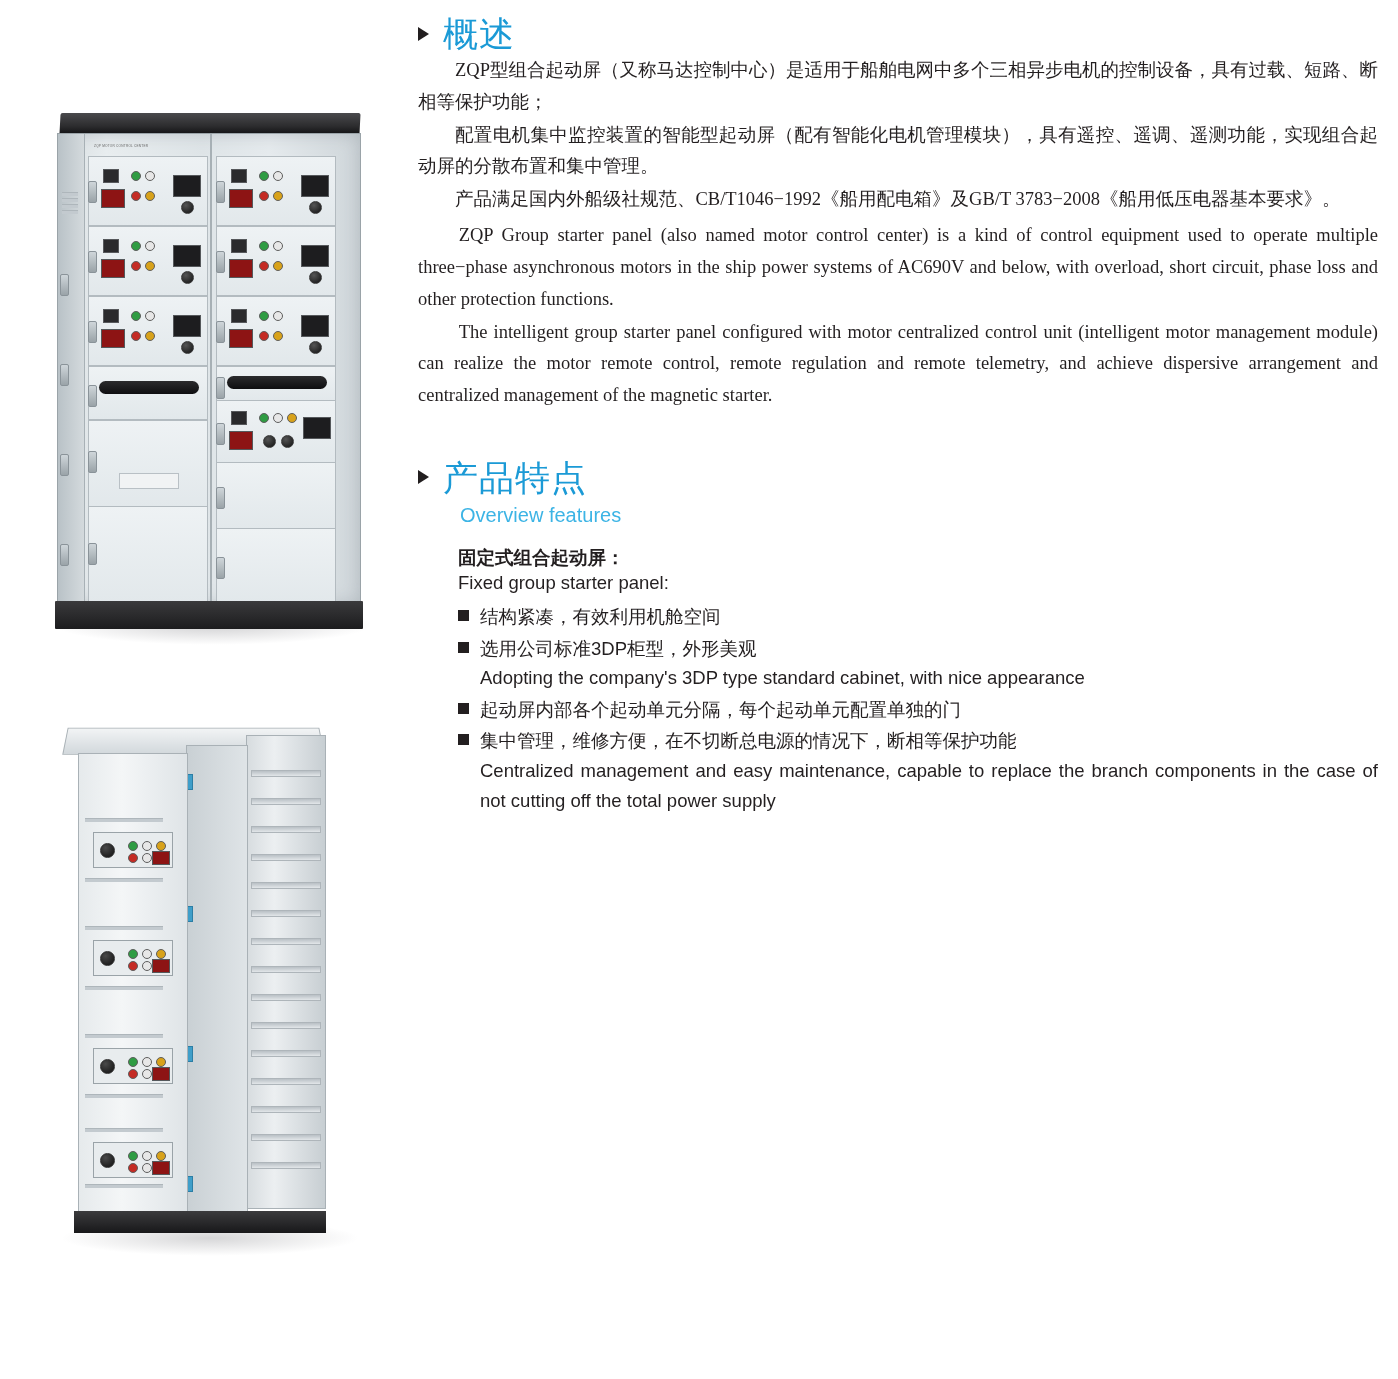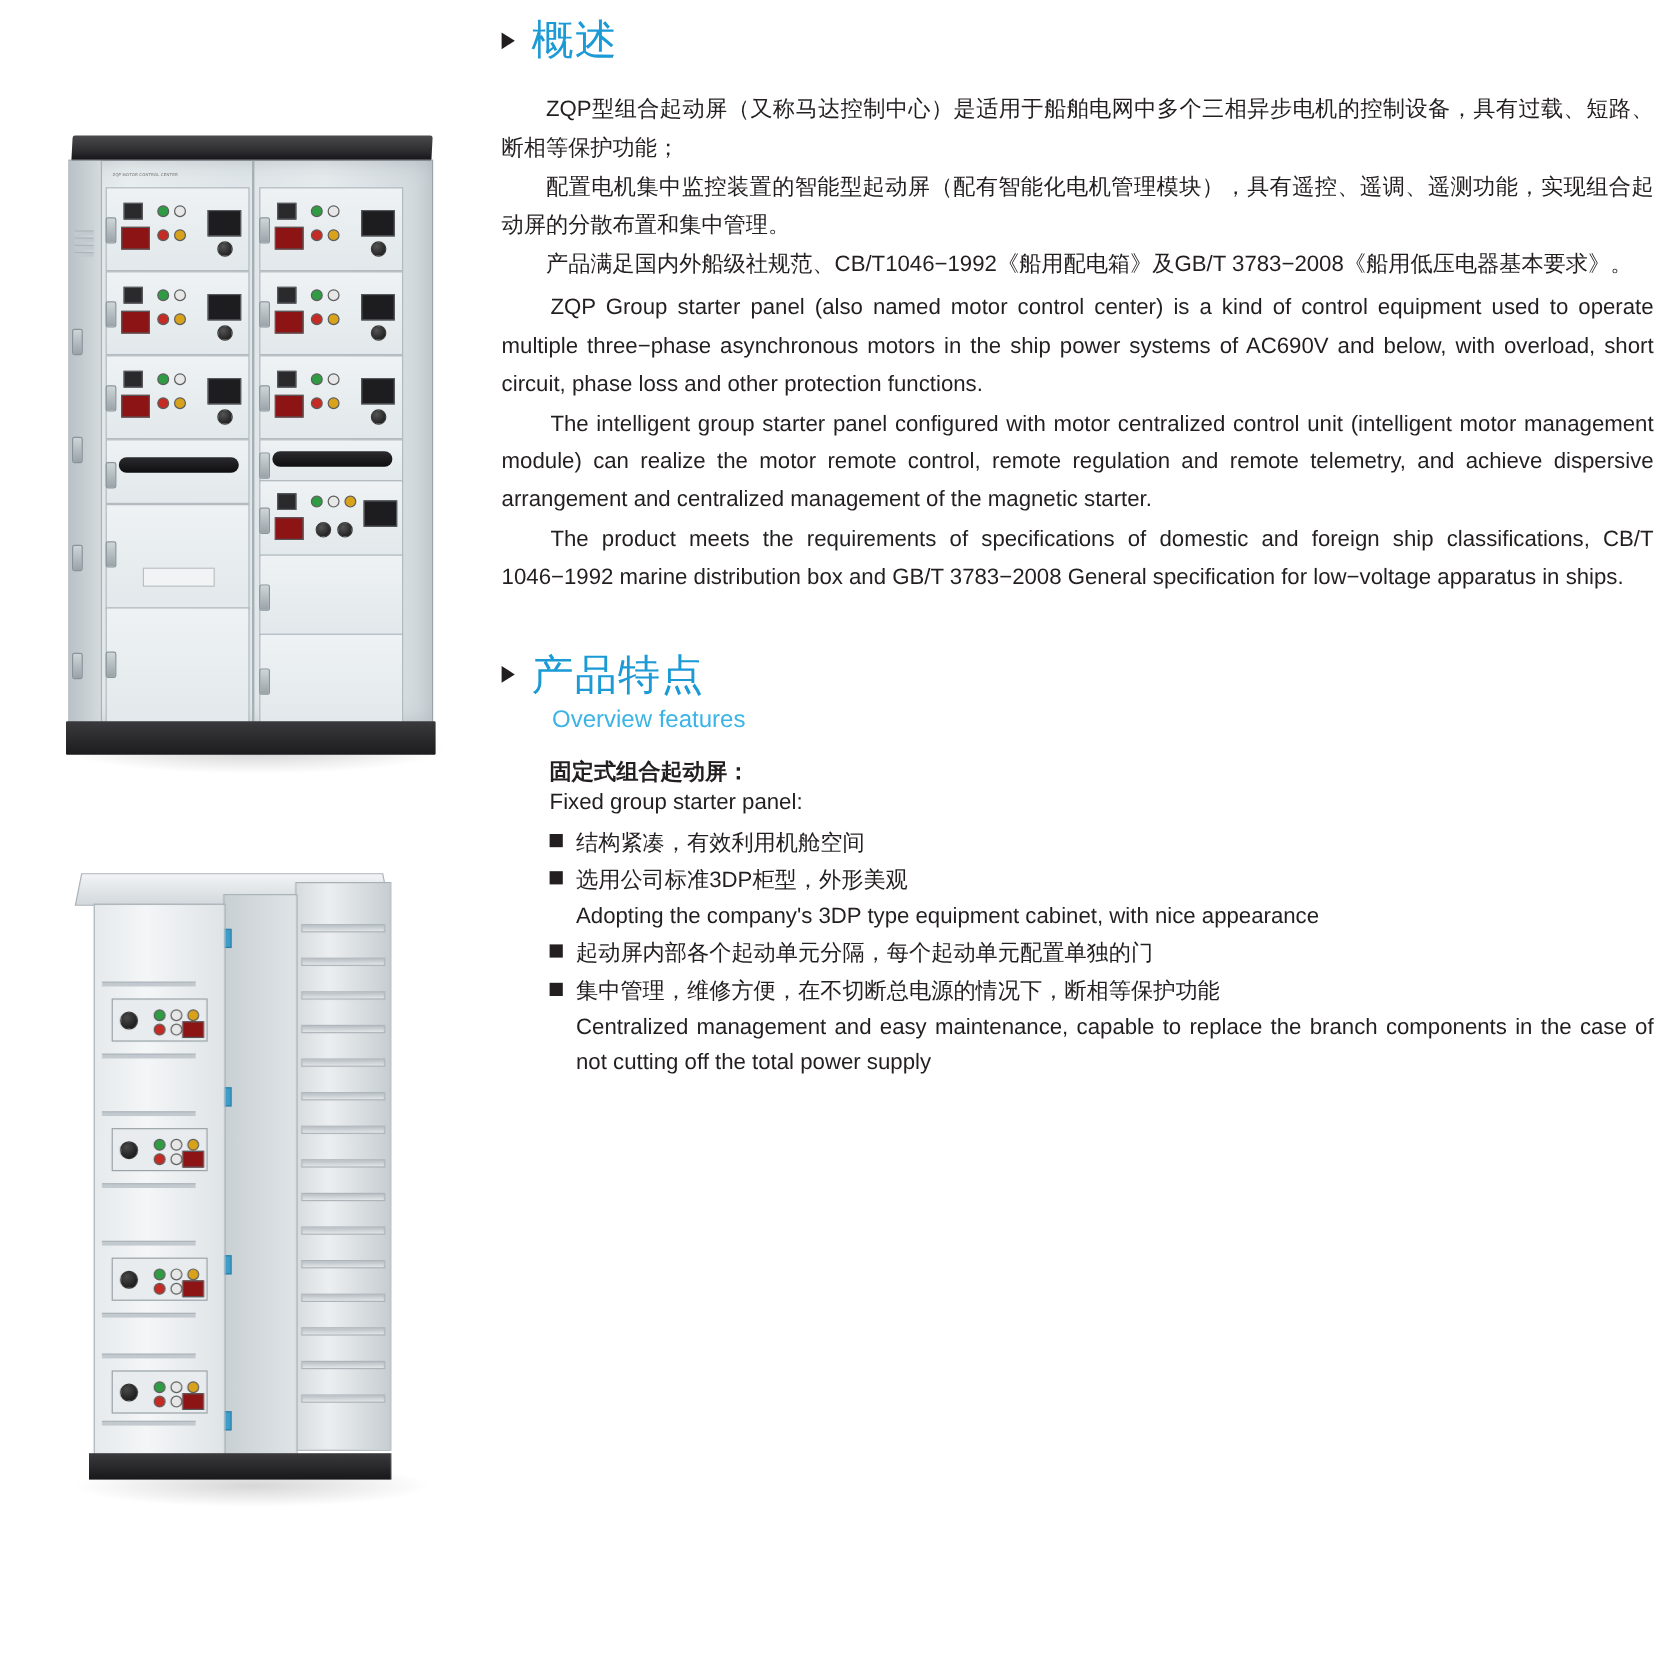--- a/index.html
+++ b/index.html
@@ -200,21 +200,21 @@
   .p {
     font-size: 18.5px;
     line-height: 1.72;
     text-align: justify;
     text-justify: inter-ideograph;
     margin: 0;
     color: #231f20;
   }
   .p-cn { text-indent: 2em; }
   .p-en { text-indent: 2.2em; }
-  .body-block { margin-top: 24px; }
+  .body-block { margin-top: 4px; font-family: Liberation Serif, serif; }
   .body-block .p + .p { margin-top: 1px; }
 
   .sub-cn {
     font-size: 18.5px;
     font-weight: bold;
     color: #231f20;
     margin-top: 18px;
   }
   .sub-en {
     font-size: 18.5px;
@@ -462,21 +462,20 @@
         <div class="tri"></div>
         <div class="h-cn">概述</div>
       </div>
 
       <div class="body-block" id="overview-body">
         <p class="p p-cn">ZQP型组合起动屏（又称马达控制中心）是适用于船舶电网中多个三相异步电机的控制设备，具有过载、短路、断相等保护功能；</p>
         <p class="p p-cn">配置电机集中监控装置的智能型起动屏（配有智能化电机管理模块），具有遥控、遥调、遥测功能，实现组合起动屏的分散布置和集中管理。</p>
         <p class="p p-cn">产品满足国内外船级社规范、CB/T1046−1992《船用配电箱》及GB/T 3783−2008《船用低压电器基本要求》。</p>
         <p class="p p-en" style="margin-top:4px;">ZQP Group starter panel (also named motor control center) is a kind of control equipment used to operate multiple three−phase asynchronous motors in the ship power systems of AC690V and below, with overload, short circuit, phase loss and other protection functions.</p>
         <p class="p p-en">The intelligent group starter panel configured with motor centralized control unit (intelligent motor management module) can realize the motor remote control, remote regulation and remote telemetry, and achieve dispersive arrangement and centralized management of the magnetic starter.</p>
-        <p class="p p-en">The product meets the requirements of specifications of domestic and foreign ship classifications, CB/T 1046−1992 marine distribution box and GB/T 3783−2008 General specification for low−voltage apparatus in ships.</p>
       </div>
     </div>
 
     <div style="margin-top:48px;">
       <div class="section-head">
         <div class="tri"></div>
         <div class="h-cn">产品特点</div>
       </div>
       <div class="h-en">Overview features</div>
 
@@ -489,21 +488,21 @@
             <div class="feat-cn">
               <span class="bullet"></span>
               <span>结构紧凑，有效利用机舱空间</span>
             </div>
           </li>
           <li>
             <div class="feat-cn">
               <span class="bullet"></span>
               <span>选用公司标准3DP柜型，外形美观</span>
             </div>
-            <div class="feat-en">Adopting the company's 3DP type equipment cabinet, with nice appearance</div>
+            <div class="feat-en">Adopting the company's 3DP type standard cabinet, with nice appearance</div>
           </li>
           <li>
             <div class="feat-cn">
               <span class="bullet"></span>
               <span>起动屏内部各个起动单元分隔，每个起动单元配置单独的门</span>
             </div>
           </li>
           <li>
             <div class="feat-cn">
               <span class="bullet"></span>

